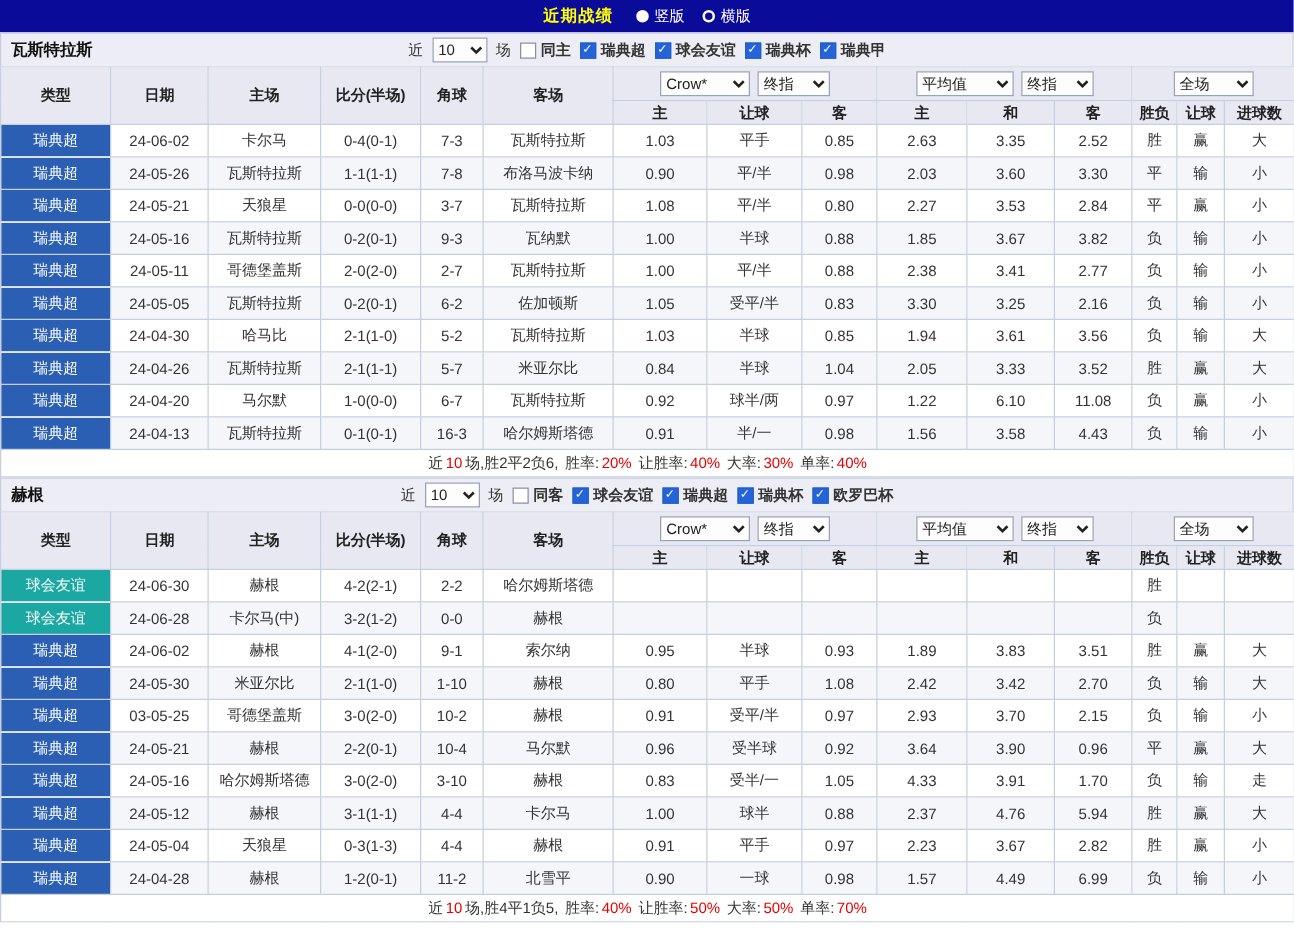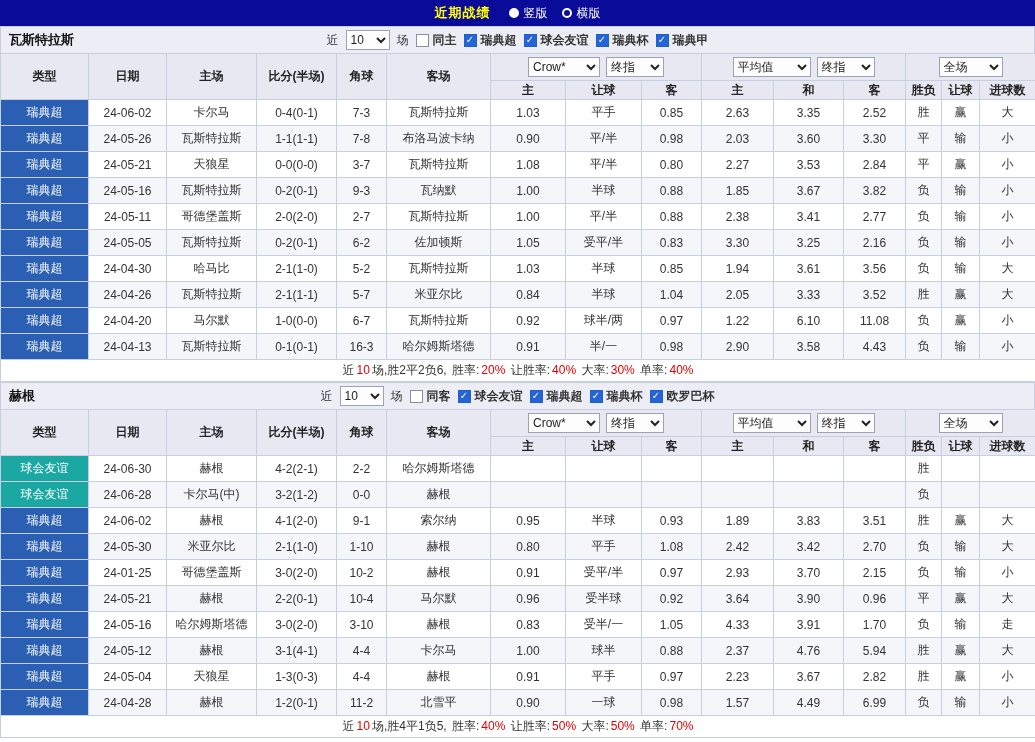--- a/index.html
+++ b/index.html
@@ -314,21 +314,21 @@
             <tr class="alt">
               <td class="type blue">瑞典超</td>
               <td class="date">24-04-13</td>
               <td class="team focus">瓦斯特拉斯</td>
               <td class="score">0-1(0-1)</td>
               <td class="corner">16-3</td>
               <td class="team">哈尔姆斯塔德</td>
               <td class="odds">0.91</td>
               <td class="odds">半/一</td>
               <td class="odds">0.98</td>
-              <td class="odds">2.90</td>
+              <td class="odds">1.56</td>
               <td class="odds">3.58</td>
               <td class="odds">4.43</td>
               <td class="res c-b">负</td>
               <td class="res c-b">输</td>
               <td class="res c-b">小</td>
             </tr>
             <tr class="sum">
               <td class="summary" colspan="15"><span class="seg c-k">近</span><span class="seg c-r">10</span><span class="seg c-k">场,胜2平2负6, </span><span class="seg c-k">胜率:</span><span class="seg c-r">20%</span><span class="seg c-k"> 让胜率:</span><span class="seg c-r">40%</span><span class="seg c-k"> 大率:</span><span class="seg c-r">30%</span><span class="seg c-k"> 单率:</span><span class="seg c-r">40%</span></td>
             </tr>
           </tbody>
@@ -469,21 +469,21 @@
               <td class="odds">1.08</td>
               <td class="odds">2.42</td>
               <td class="odds">3.42</td>
               <td class="odds">2.70</td>
               <td class="res c-b">负</td>
               <td class="res c-b">输</td>
               <td class="res c-r">大</td>
             </tr>
             <tr>
               <td class="type blue">瑞典超</td>
-              <td class="date">24-01-25</td>
+              <td class="date">03-05-25</td>
               <td class="team">哥德堡盖斯</td>
               <td class="score">3-0(2-0)</td>
               <td class="corner">10-2</td>
               <td class="team focus">赫根</td>
               <td class="odds">0.91</td>
               <td class="odds">受平/半</td>
               <td class="odds">0.97</td>
               <td class="odds">2.93</td>
               <td class="odds">3.70</td>
               <td class="odds">2.15</td>
@@ -522,38 +522,38 @@
               <td class="odds">3.91</td>
               <td class="odds">1.70</td>
               <td class="res c-b">负</td>
               <td class="res c-b">输</td>
               <td class="res c-g">走</td>
             </tr>
             <tr class="alt">
               <td class="type blue">瑞典超</td>
               <td class="date">24-05-12</td>
               <td class="team focus">赫根</td>
-              <td class="score">3-1(4-1)</td>
+              <td class="score">3-1(1-1)</td>
               <td class="corner">4-4</td>
               <td class="team">卡尔马</td>
               <td class="odds">1.00</td>
               <td class="odds">球半</td>
               <td class="odds">0.88</td>
               <td class="odds">2.37</td>
               <td class="odds">4.76</td>
               <td class="odds">5.94</td>
               <td class="res c-r">胜</td>
               <td class="res c-r">赢</td>
               <td class="res c-r">大</td>
             </tr>
             <tr>
               <td class="type blue">瑞典超</td>
               <td class="date">24-05-04</td>
               <td class="team">天狼星</td>
-              <td class="score">1-3(0-3)</td>
+              <td class="score">0-3(1-3)</td>
               <td class="corner">4-4</td>
               <td class="team focus">赫根</td>
               <td class="odds">0.91</td>
               <td class="odds">平手</td>
               <td class="odds">0.97</td>
               <td class="odds">2.23</td>
               <td class="odds">3.67</td>
               <td class="odds">2.82</td>
               <td class="res c-r">胜</td>
               <td class="res c-r">赢</td>

